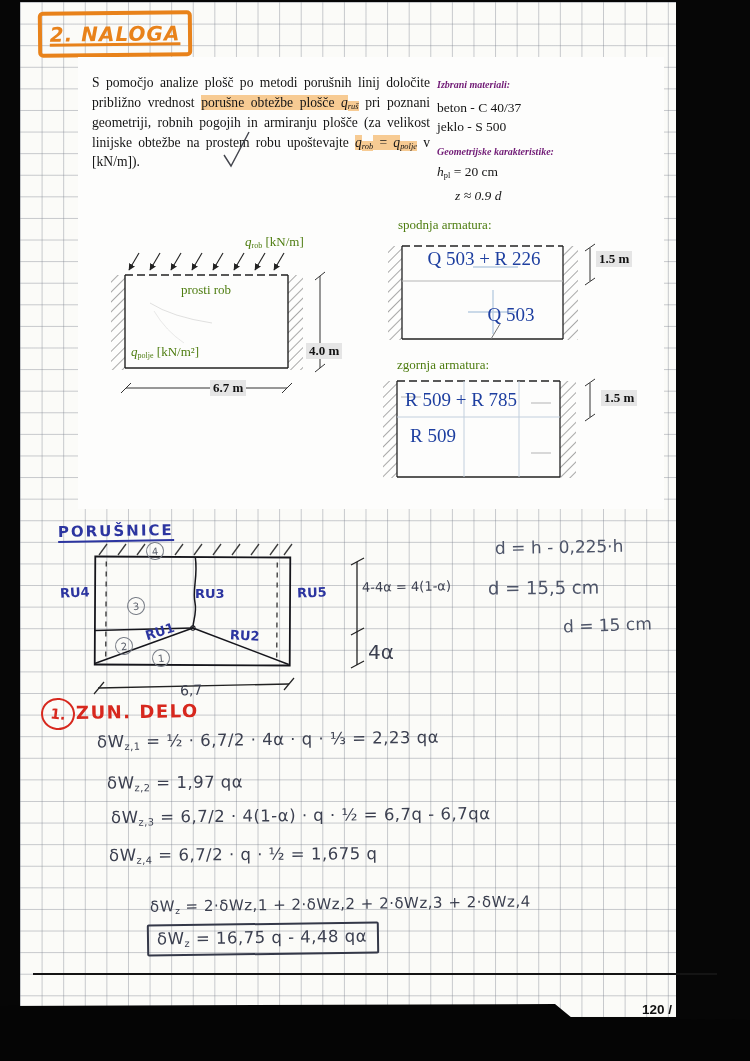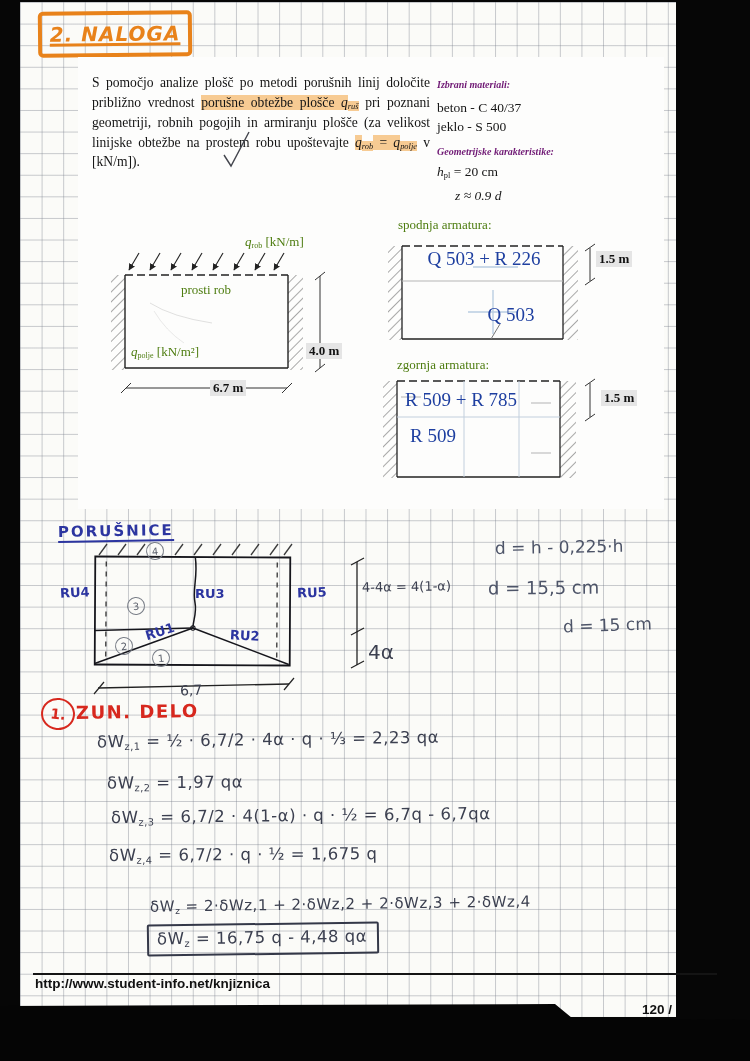--- a/index.html
+++ b/index.html
@@ -250,18 +250,17 @@
   <div class="abs hw pen-red work-title" style="left:56px;top:699px;">ZUN. DELO</div>
 
   <div class="abs hw ink eq" style="left:77px;top:728px;transform:rotate(-.8deg);"><span>δW</span><span class="esub">z,1</span><span> = ½ · 6,7/2 · 4α · q · ⅓ = 2,23 qα</span></div>
   <div class="abs hw ink eq" style="left:87px;top:771px;transform:rotate(-.5deg);"><span>δW</span><span class="esub">z,2</span><span> = 1,97 qα</span></div>
   <div class="abs hw ink eq" style="left:91px;top:804px;transform:rotate(-.6deg);"><span>δW</span><span class="esub">z,3</span><span> = 6,7/2 · 4(1-α) · q · ½ = 6,7q - 6,7qα</span></div>
   <div class="abs hw ink eq" style="left:89px;top:843px;transform:rotate(-.4deg);"><span>δW</span><span class="esub">z,4</span><span> = 6,7/2 · q · ½ = 1,675 q</span></div>
   <div class="abs hw ink eq" style="left:130px;top:893px;font-size:15px;transform:rotate(-.8deg);"><span>δW</span><span class="esub">z</span><span> = 2·δWz,1 + 2·δWz,2 + 2·δWz,3 + 2·δWz,4</span></div>
   <div class="abs hw ink eq boxed" style="left:127px;top:921px;"><span>δW</span><span class="esub">z</span><span> = 16,75 q - 4,48 qα</span></div>
 
   <div class="foot-rule"></div>
-  <div class="abs foot-txt" style="left:15px;top:974px;">http://www.student-info.net/knjiznica</div>
   <div class="abs foot-txt" style="left:600px;top:974px;width:85px;text-align:center;margin-top:44px;">53/119</div>
   <div class="abs foot-txt" style="left:622px;top:1000px;">120 / 202</div>
 </div>
 
 <div class="bottom-band"></div>
 
 </body></html>

